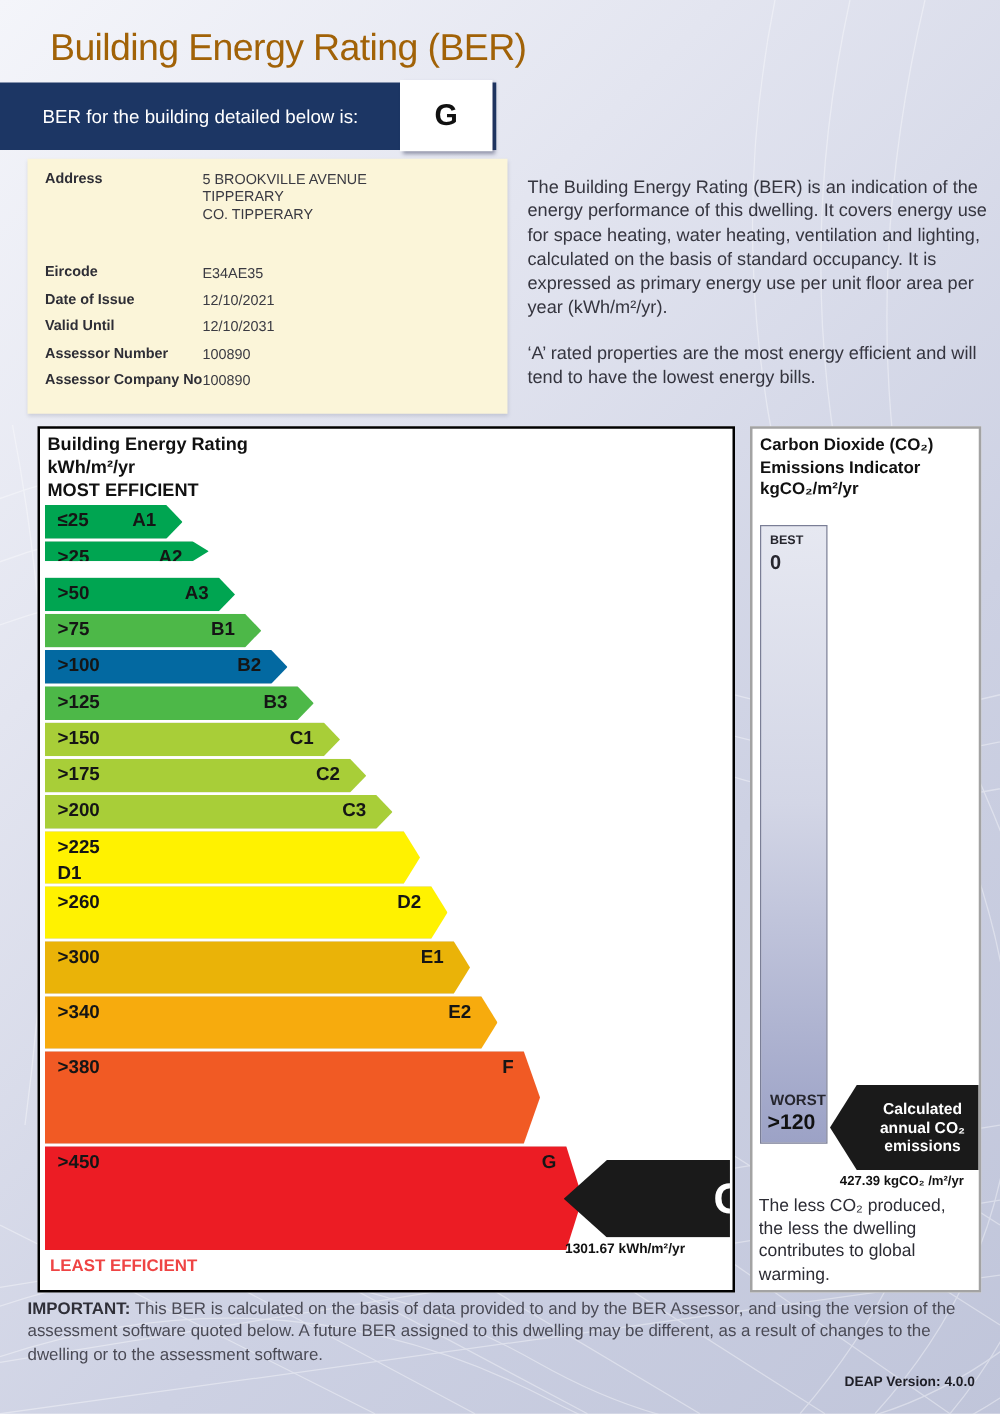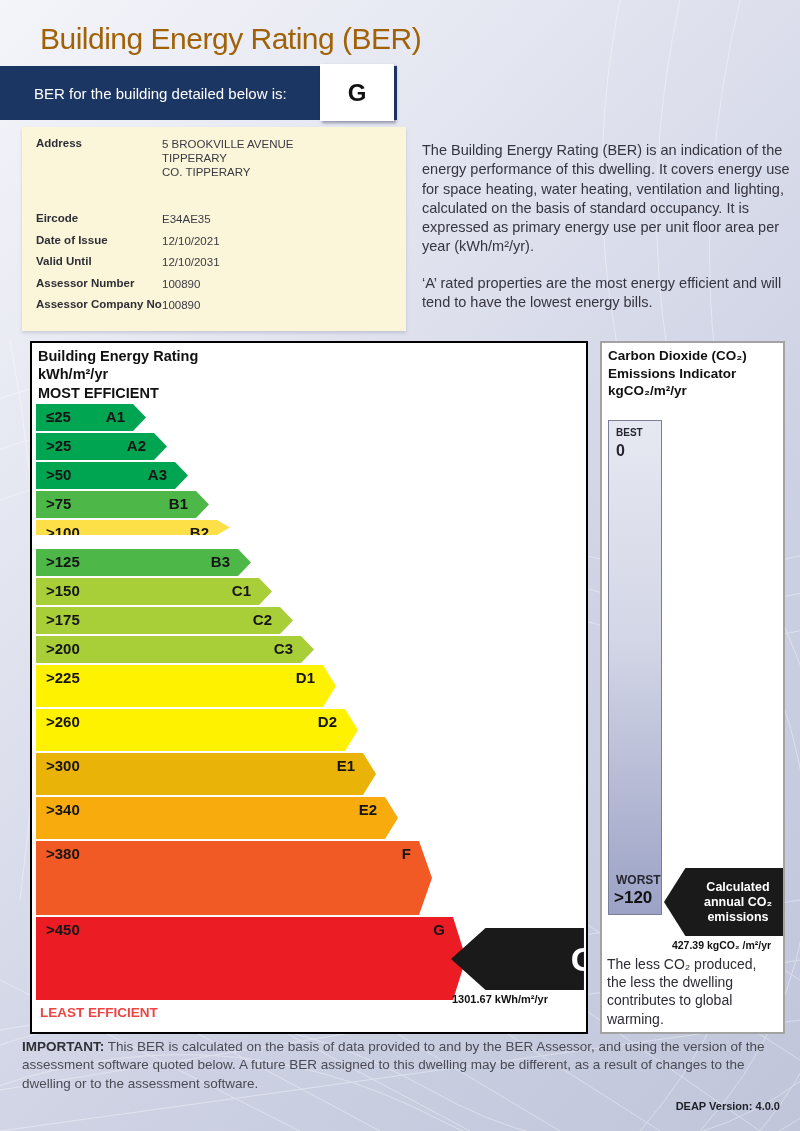--- a/index.html
+++ b/index.html
@@ -145,53 +145,53 @@
 
 <div class="layer" id="chart-panel">
   <div id="chart-header">Building Energy Rating
 kWh/m²/yr
 MOST EFFICIENT</div>
   <div id="bands-host">
       <div class="band" style="top: 61px; width: 110px; height: 27px; background: rgb(0, 165, 81);">
         <span>≤25</span>
         <span>A1</span>
       </div>
-      <div class="band" style="top: 90px; width: 131px; height: 27px; background: rgb(0, 165, 81);">
+      <div class="band" style="top: 90px; width: 131px; height: 16px; background: rgb(0, 165, 81);">
         <span>&gt;25</span>
         <span>A2</span>
       </div>
       <div class="band" style="top: 119px; width: 152px; height: 27px; background: rgb(0, 165, 81);">
         <span>&gt;50</span>
         <span>A3</span>
       </div>
       <div class="band" style="top: 148px; width: 173px; height: 27px; background: rgb(77, 184, 72);">
         <span>&gt;75</span>
         <span>B1</span>
       </div>
-      <div class="band" style="top: 177px; width: 194px; height: 15px; background: #fde047;">
+      <div class="band" style="top: 177px; width: 194px; height: 27px; background: #0369a1;">
         <span>&gt;100</span>
         <span>B2</span>
       </div>
       <div class="band" style="top: 206px; width: 215px; height: 27px; background: rgb(77, 184, 72);">
         <span>&gt;125</span>
         <span>B3</span>
       </div>
       <div class="band" style="top: 235px; width: 236px; height: 27px; background: rgb(168, 206, 56); gap: 34px;">
         <span>&gt;150</span>
         <span>C1</span>
       </div>
       <div class="band" style="top: 264px; width: 257px; height: 27px; background: rgb(168, 206, 56);">
         <span>&gt;175</span>
         <span>C2</span>
       </div>
       <div class="band" style="top: 293px; width: 278px; height: 27px; background: rgb(168, 206, 56);">
         <span>&gt;200</span>
         <span>C3</span>
       </div>
-      <div class="band" style="top: 322px; width: 300px; height: 42px; background: rgb(255, 242, 0);">
+      <div class="band" style="top: 322px; width: 300px; height: 42px; background: rgb(255, 242, 0); flex-direction: column;">
         <span>&gt;225</span>
         <span>D1</span>
       </div>
       <div class="band" style="top: 366px; width: 322px; height: 42px; background: rgb(255, 242, 0);">
         <span>&gt;260</span>
         <span>D2</span>
       </div>
       <div class="band" style="top: 410px; width: 340px; height: 42px; background: #eab308;">
         <span>&gt;300</span>
         <span>E1</span>

